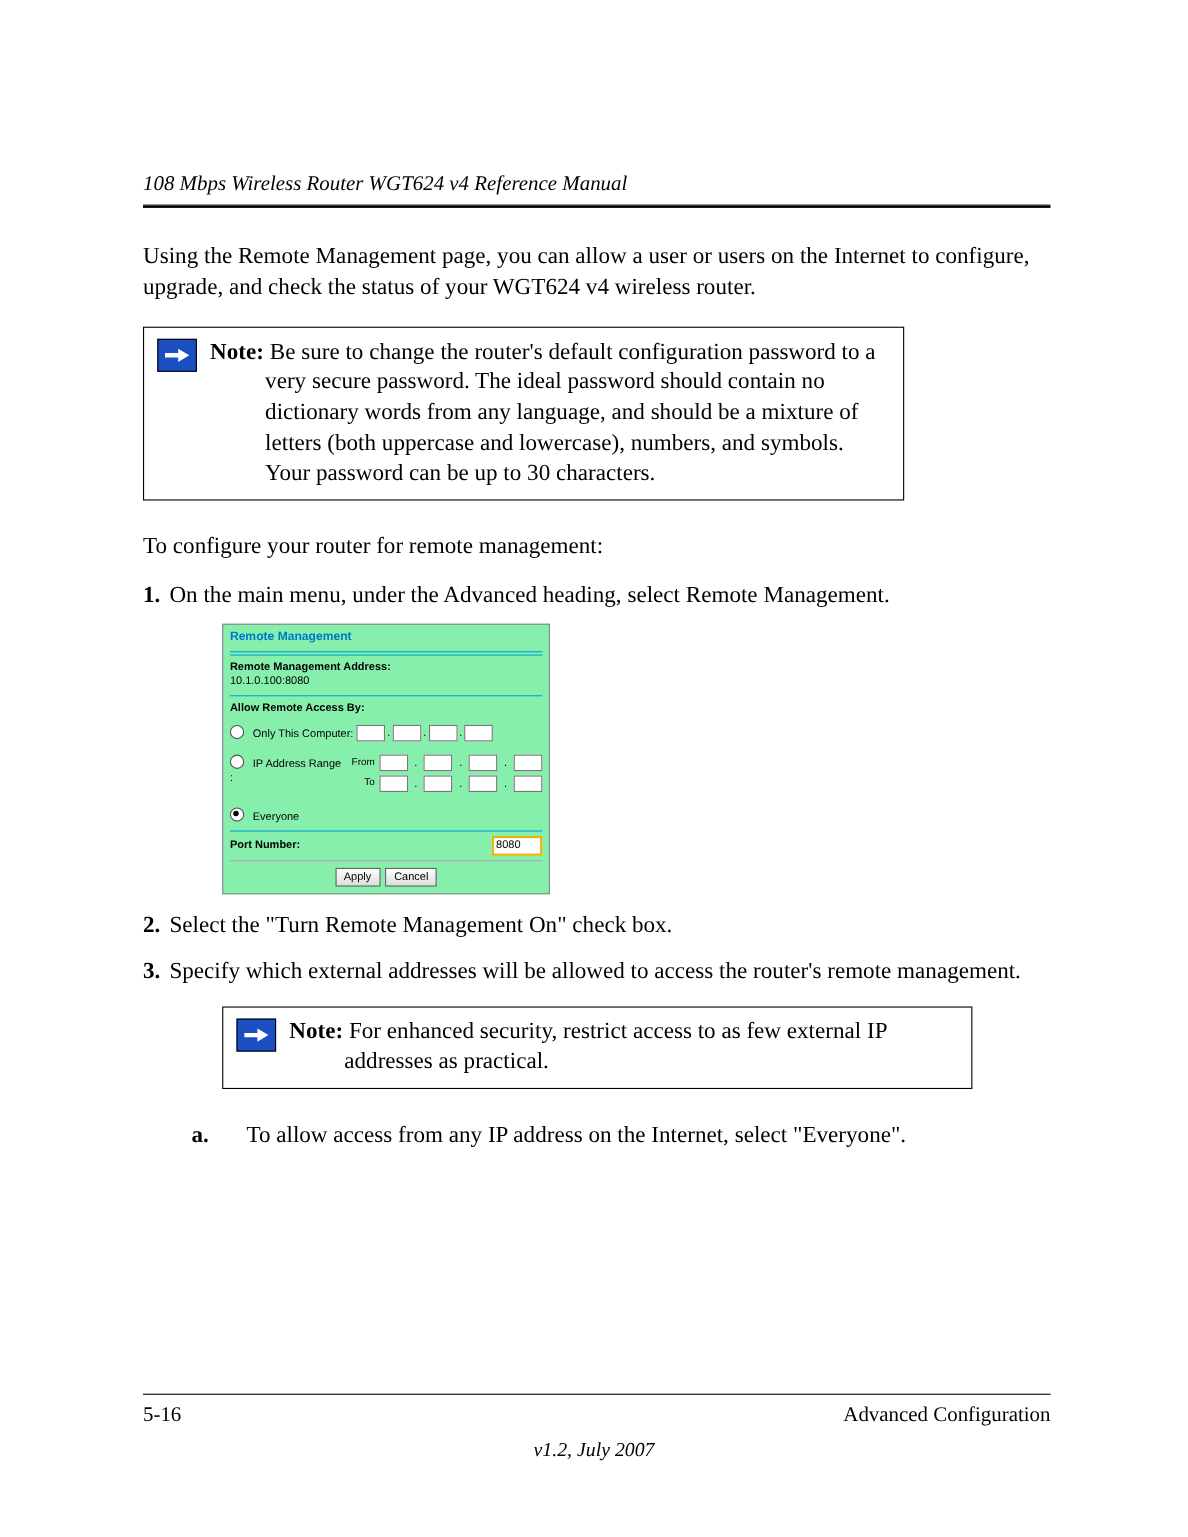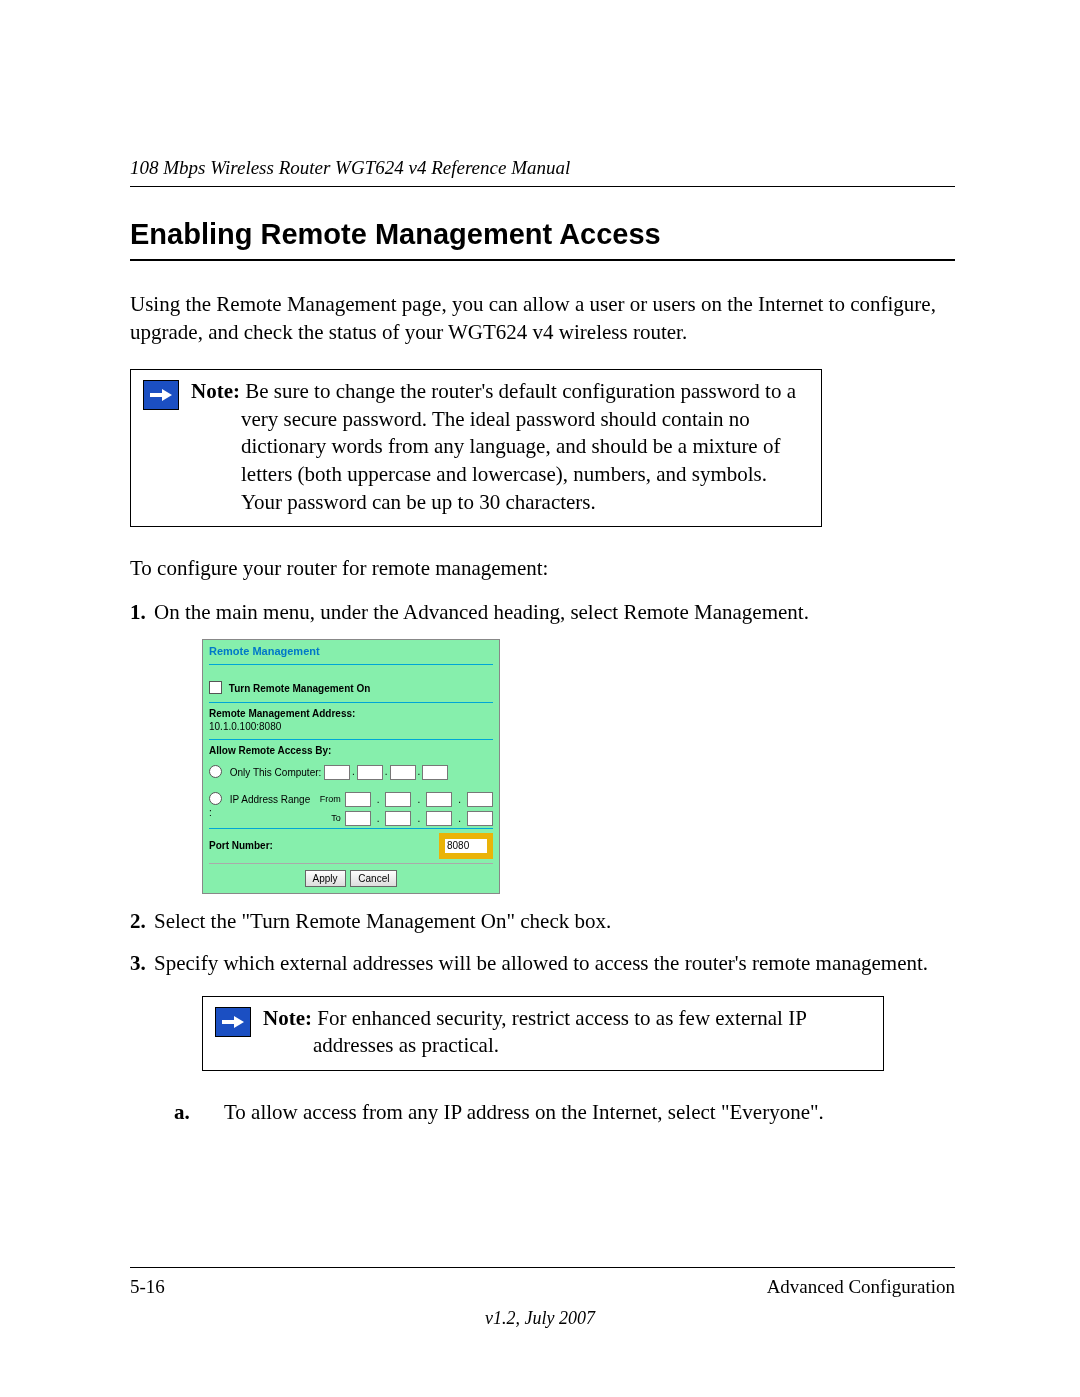--- a/index.html
+++ b/index.html
@@ -80,21 +80,21 @@
   }
   .rm-radio.sel::after{
     content:"";position:absolute;left:2px;top:2px;width:5px;height:5px;border-radius:50%;background:#000;
   }
   .rm-ip{display:inline-block;}
   .rm-oct{
     display:inline-block;width:24px;height:13px;border:1px solid #777;background:#fff;vertical-align:middle;
   }
   .rm-dot{margin:0 2px;}
   .rm-portrow{display:flex;justify-content:space-between;align-items:center;padding:4px 6px 2px 6px;}
-  .rm-port{width:38px;height:14px;border:6px solid #eab308;background:#fff;font-size:10px;padding:0 2px;line-height:14px;}
+  .rm-port{width:38px;height:14px;border:2px solid #eab308;background:#fff;font-size:10px;padding:0 2px;line-height:14px;}
   .rm-btnrow{text-align:center;margin-top:6px;}
   .rm-btn{
     display:inline-block;border:1px solid #666;background:linear-gradient(#fefefe,#ddd);
     font-size:10px;padding:1px 7px;margin:0 1px;
   }
   .rm-flex{display:flex;align-items:flex-start;padding:4px 6px 0 6px;}
   .rm-flex .col1{width:115px;}
   .rm-flex .col2{display:flex;flex-direction:column;gap:4px;}
   .rm-fromto{display:flex;align-items:center;gap:4px;}
   .rm-fromto .lbl{width:30px;text-align:right;font-size:9px;}
@@ -116,21 +116,20 @@
   }
 </style>
 </head>
 <body>
 
 <div class="page">
 
   <div class="running-head">108 Mbps Wireless Router WGT624 v4 Reference Manual</div>
   <hr class="hr">
 
-  <div class="section-title">Enabling Remote Management Access</div>
   <hr class="title-rule">
 
   <p class="body">Using the Remote Management page, you can allow a user or users on the Internet to configure, upgrade, and check the status of your WGT624 v4 wireless router.</p>
 
   <div class="notebox">
     <div class="note-icon">
       <svg width="22" height="14" viewBox="0 0 22 14">
           <path d="M0 5 H12 V1 L22 7 L12 13 V9 H0 Z" fill="#fff"></path>
         </svg>
     </div>
@@ -144,24 +143,20 @@
   <ol class="steps">
     <li>
       <span class="num">1.</span><span>On the main menu, under the Advanced heading, select Remote Management.</span>
 
       
       <div class="figure-wrap">
         <div class="rm-panel">
           <div class="rm-title">Remote Management</div>
           <div class="rm-sep"></div>
 
-          <div class="rm-row" style="padding-top:16px;">
-            <span class="rm-chk"></span>
-            <span class="rm-bold">Turn Remote Management On</span>
-          </div>
           <div class="rm-sep"></div>
 
           <div class="rm-row rm-bold" style="padding-bottom:0;">Remote Management Address:</div>
           <div class="rm-row" style="padding-top:0;">10.1.0.100:8080</div>
           <div class="rm-sep"></div>
 
           <div class="rm-row rm-bold">Allow Remote Access By:</div>
 
           <div class="rm-flex">
             <div class="col1">
@@ -195,20 +190,24 @@
                   <span class="rm-dot">.</span>
                   <span class="rm-oct"></span>
                   <span class="rm-dot">.</span>
                   <span class="rm-oct"></span>
                   <span class="rm-dot">.</span>
                   <span class="rm-oct"></span>
               </div>
             </div>
           </div>
 
+          <div class="rm-row" style="padding-top:14px;">
+            <span class="rm-radio sel"></span>
+            <span>Everyone</span>
+          </div>
           <div class="rm-sep"></div>
 
           <div class="rm-portrow">
             <span class="rm-bold">Port Number:</span>
             <span class="rm-port">8080</span>
           </div>
           <div class="rm-sep-light"></div>
 
           <div class="rm-btnrow">
             <span class="rm-btn">Apply</span>

